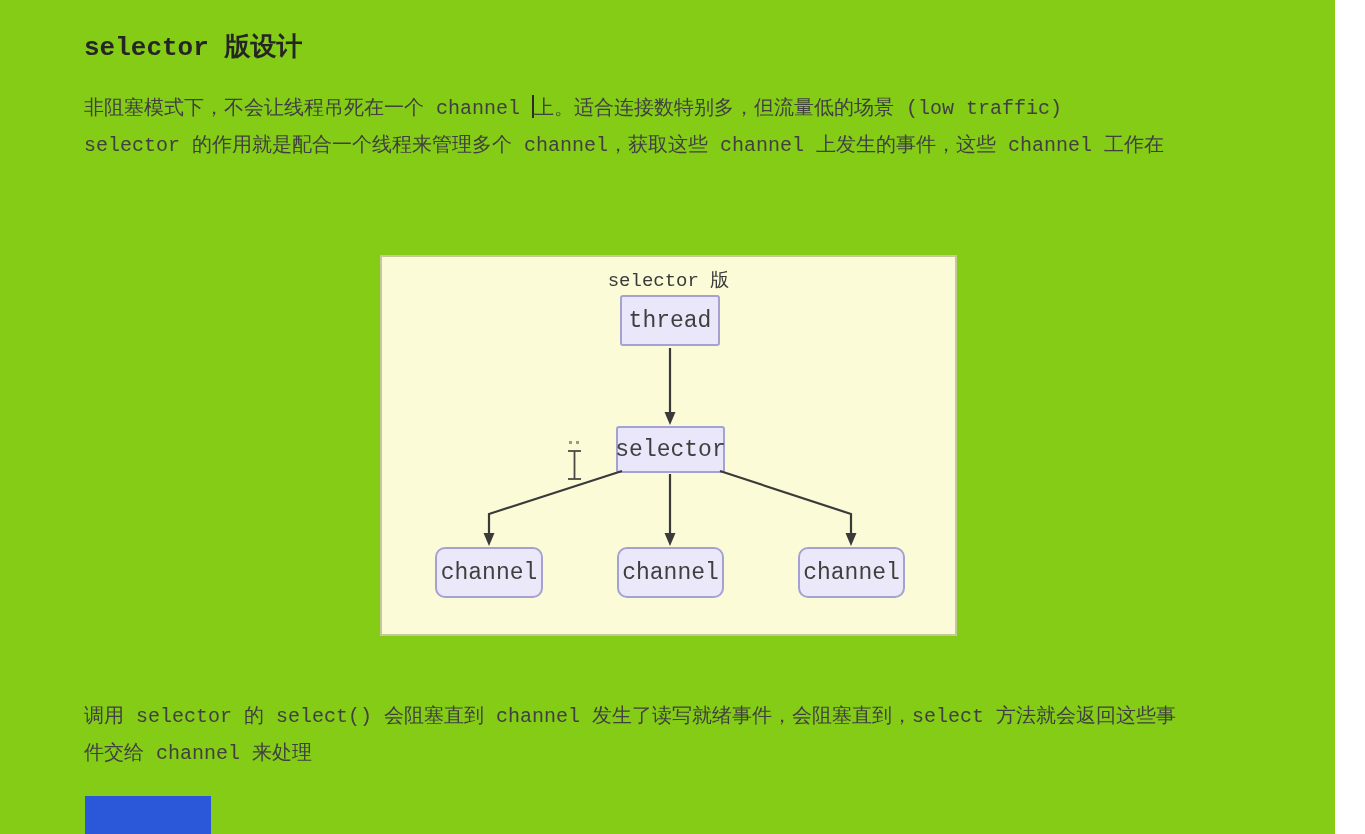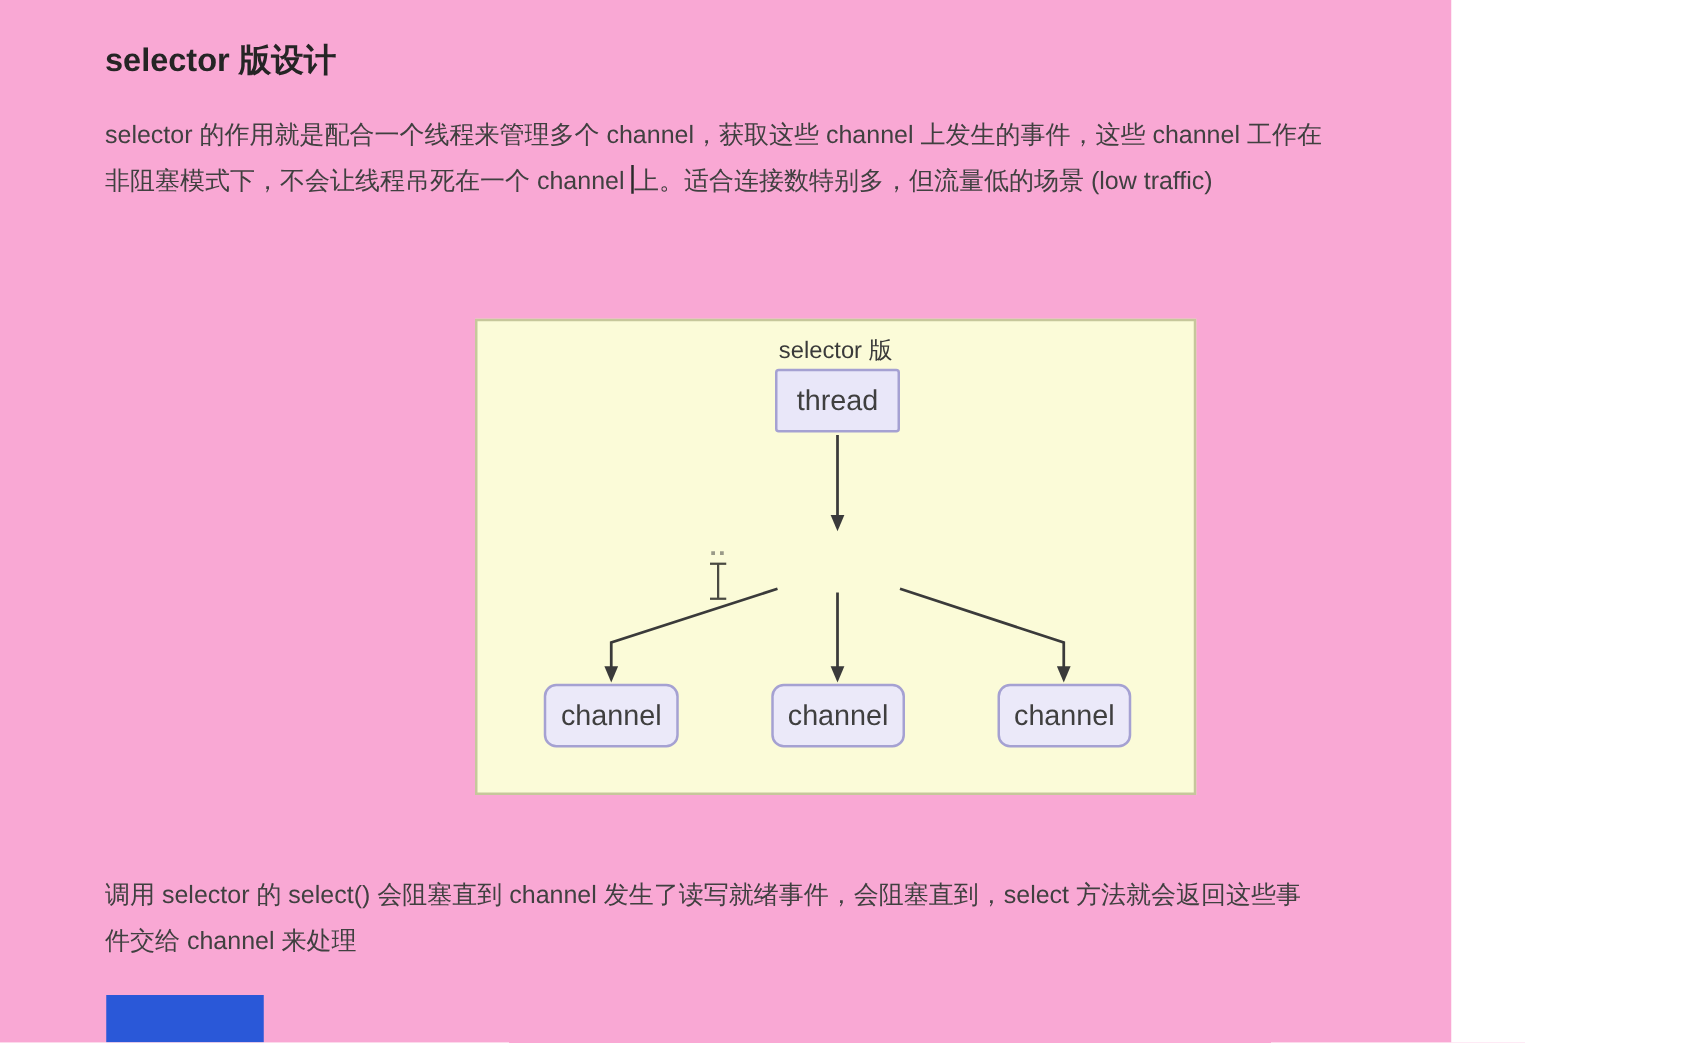--- a/index.html
+++ b/index.html
@@ -1,23 +1,23 @@
 <!DOCTYPE html>
 <html><head>
 <meta charset="utf-8">
 <style>
   * { margin: 0; padding: 0; box-sizing: border-box; }
   html, body { background: #ffffff; }
   .page {
     position: relative;
-    width: 1161px;
+    width: 1335px;
     height: 834px;
-    background: #f9a8d4;
+    background: #84cc16;
     overflow: hidden;
-    font-family: Liberation Sans, sans-serif;
+    font-family: Liberation Mono, monospace;
     color: #404040;
   }
   .doc-heading {
     position: absolute;
     left: 84px;
     top: 30px;
     font-size: 26px;
     font-weight: bold;
     color: #252525;
     line-height: 36px;
@@ -94,29 +94,32 @@
   }
 </style>
 </head>
 <body>
 
 <div class="page">
 
   <h1 class="doc-heading">selector 版设计</h1>
 
   <div class="para" id="paragraph1">
+    <span class="line"><span>非阻塞模式下，不会让线程吊死在一个 channel </span><span class="caret"></span><span>上。适合连接数特别多，但流量低的场景 (low traffic)</span></span>
     <span class="line">selector 的作用就是配合一个线程来管理多个 channel，获取这些 channel 上发生的事件，这些 channel 工作在</span>
-    <span class="line"><span>非阻塞模式下，不会让线程吊死在一个 channel </span><span class="caret"></span><span>上。适合连接数特别多，但流量低的场景 (low traffic)</span></span>
   </div>
 
   <div class="diagram" style="background: rgb(251, 251, 216); border-color: rgb(198, 199, 155);">
     <div class="diagram-title">selector 版</div>
 
     <div class="node square" id="node-thread" style="border-color: rgb(165, 161, 210); background: rgb(233, 231, 249);">
       <span>thread</span>
+    </div>
+    <div class="node square" id="node-selector" style="border-color: rgb(165, 161, 210); background: rgb(233, 231, 249);">
+      <span>selector</span>
     </div>
     <div class="node rounded" id="node-channel-1" style="border-color: rgb(165, 161, 210);">
       <span>channel</span>
     </div>
     <div class="node rounded" id="node-channel-2" style="border-color: rgb(165, 161, 210);">
       <span>channel</span>
     </div>
     <div class="node rounded" id="node-channel-3" style="border-color: rgb(165, 161, 210);">
       <span>channel</span>
     </div>

